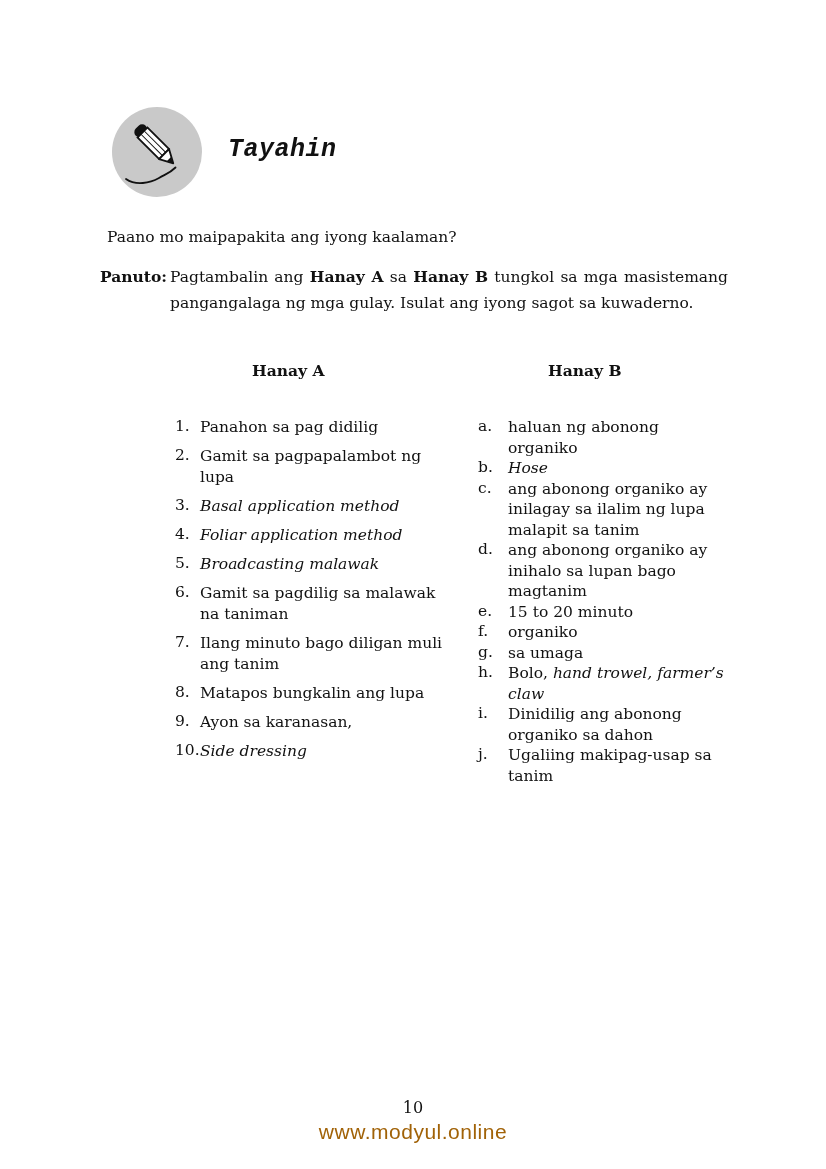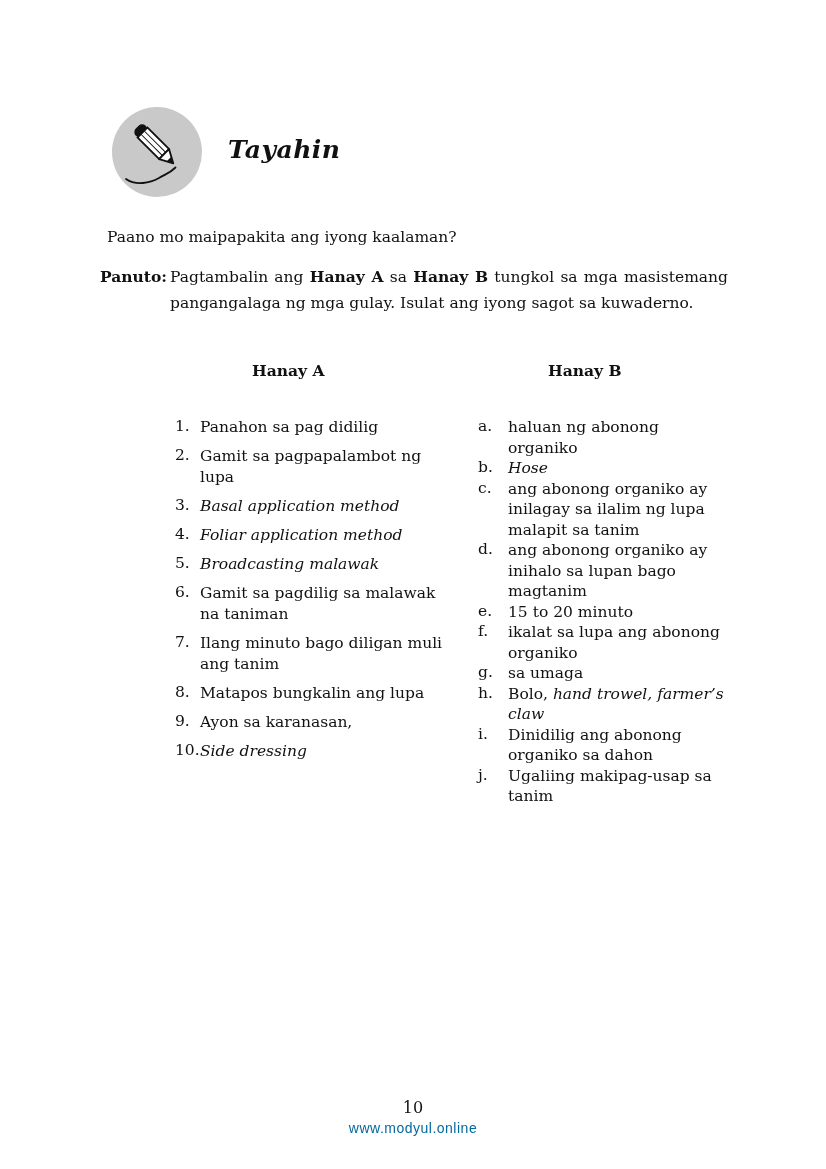--- a/index.html
+++ b/index.html
@@ -10,20 +10,21 @@
     font-family:"DejaVu Serif", serif;
     color:#111111;
     overflow:hidden;
   }
   
   .icon-wrap{position:absolute;left:112px;top:107px;width:90px;height:90px;}
   .title{
     position:absolute;left:228px;top:135px;
     font-size:25px;font-weight:bold;font-style:italic;
     letter-spacing:0.5px;
+    font-family:Liberation Mono, monospace;
   }
   
   .intro{position:absolute;left:107px;top:227px;font-size:15.5px;line-height:21px;}
   
   .instruction{position:absolute;left:100px;top:264px;width:628px;display:flex;font-size:15.5px;}
   .instruction .label{flex:0 0 70px;font-weight:bold;line-height:26px;}
   .instruction .text{flex:1;line-height:26px;}
   .instruction .text .l1{text-align:justify;text-align-last:justify;}
   .instruction .text .l2{text-align:left;}
   
@@ -41,21 +42,21 @@
   .list.a .marker{width:25px;}
   .list.b .marker{width:30px;}
   .list.a .line{line-height:21px;}
   .list.b .line{line-height:20.5px;}
   .it{font-style:italic;}
   
   .page-number{position:absolute;left:0;top:1098px;width:100%;text-align:center;font-size:16px;}
   .watermark{
     position:absolute;left:0;top:1120px;width:100%;text-align:center;
     font-family:"Liberation Sans", sans-serif;
-    font-size:14px;color:#0369a1;letter-spacing:0.5px;
+    font-size:21px;color:#a16207;letter-spacing:0.5px;
   }
 </style>
 </head>
 <body>
 
 <div class="page">
 
   <div class="icon-wrap">
     <svg width="90" height="90" viewBox="0 0 90 90">
       <circle cx="45" cy="45" r="45" fill="#c9c9c9"></circle>
@@ -183,21 +184,20 @@
       </div>
       <div class="item">
         <span class="marker">e.</span>
         <div class="item-body">
           <div class="line"><span>15 to 20 minuto</span></div>
         </div>
       </div>
       <div class="item">
         <span class="marker">f.</span>
         <div class="item-body">
-          <div class="line"><span>ikalat sa lupa ang abonong</span></div>
           <div class="line"><span>organiko</span></div>
         </div>
       </div>
       <div class="item">
         <span class="marker">g.</span>
         <div class="item-body">
           <div class="line"><span>sa umaga</span></div>
         </div>
       </div>
       <div class="item">

